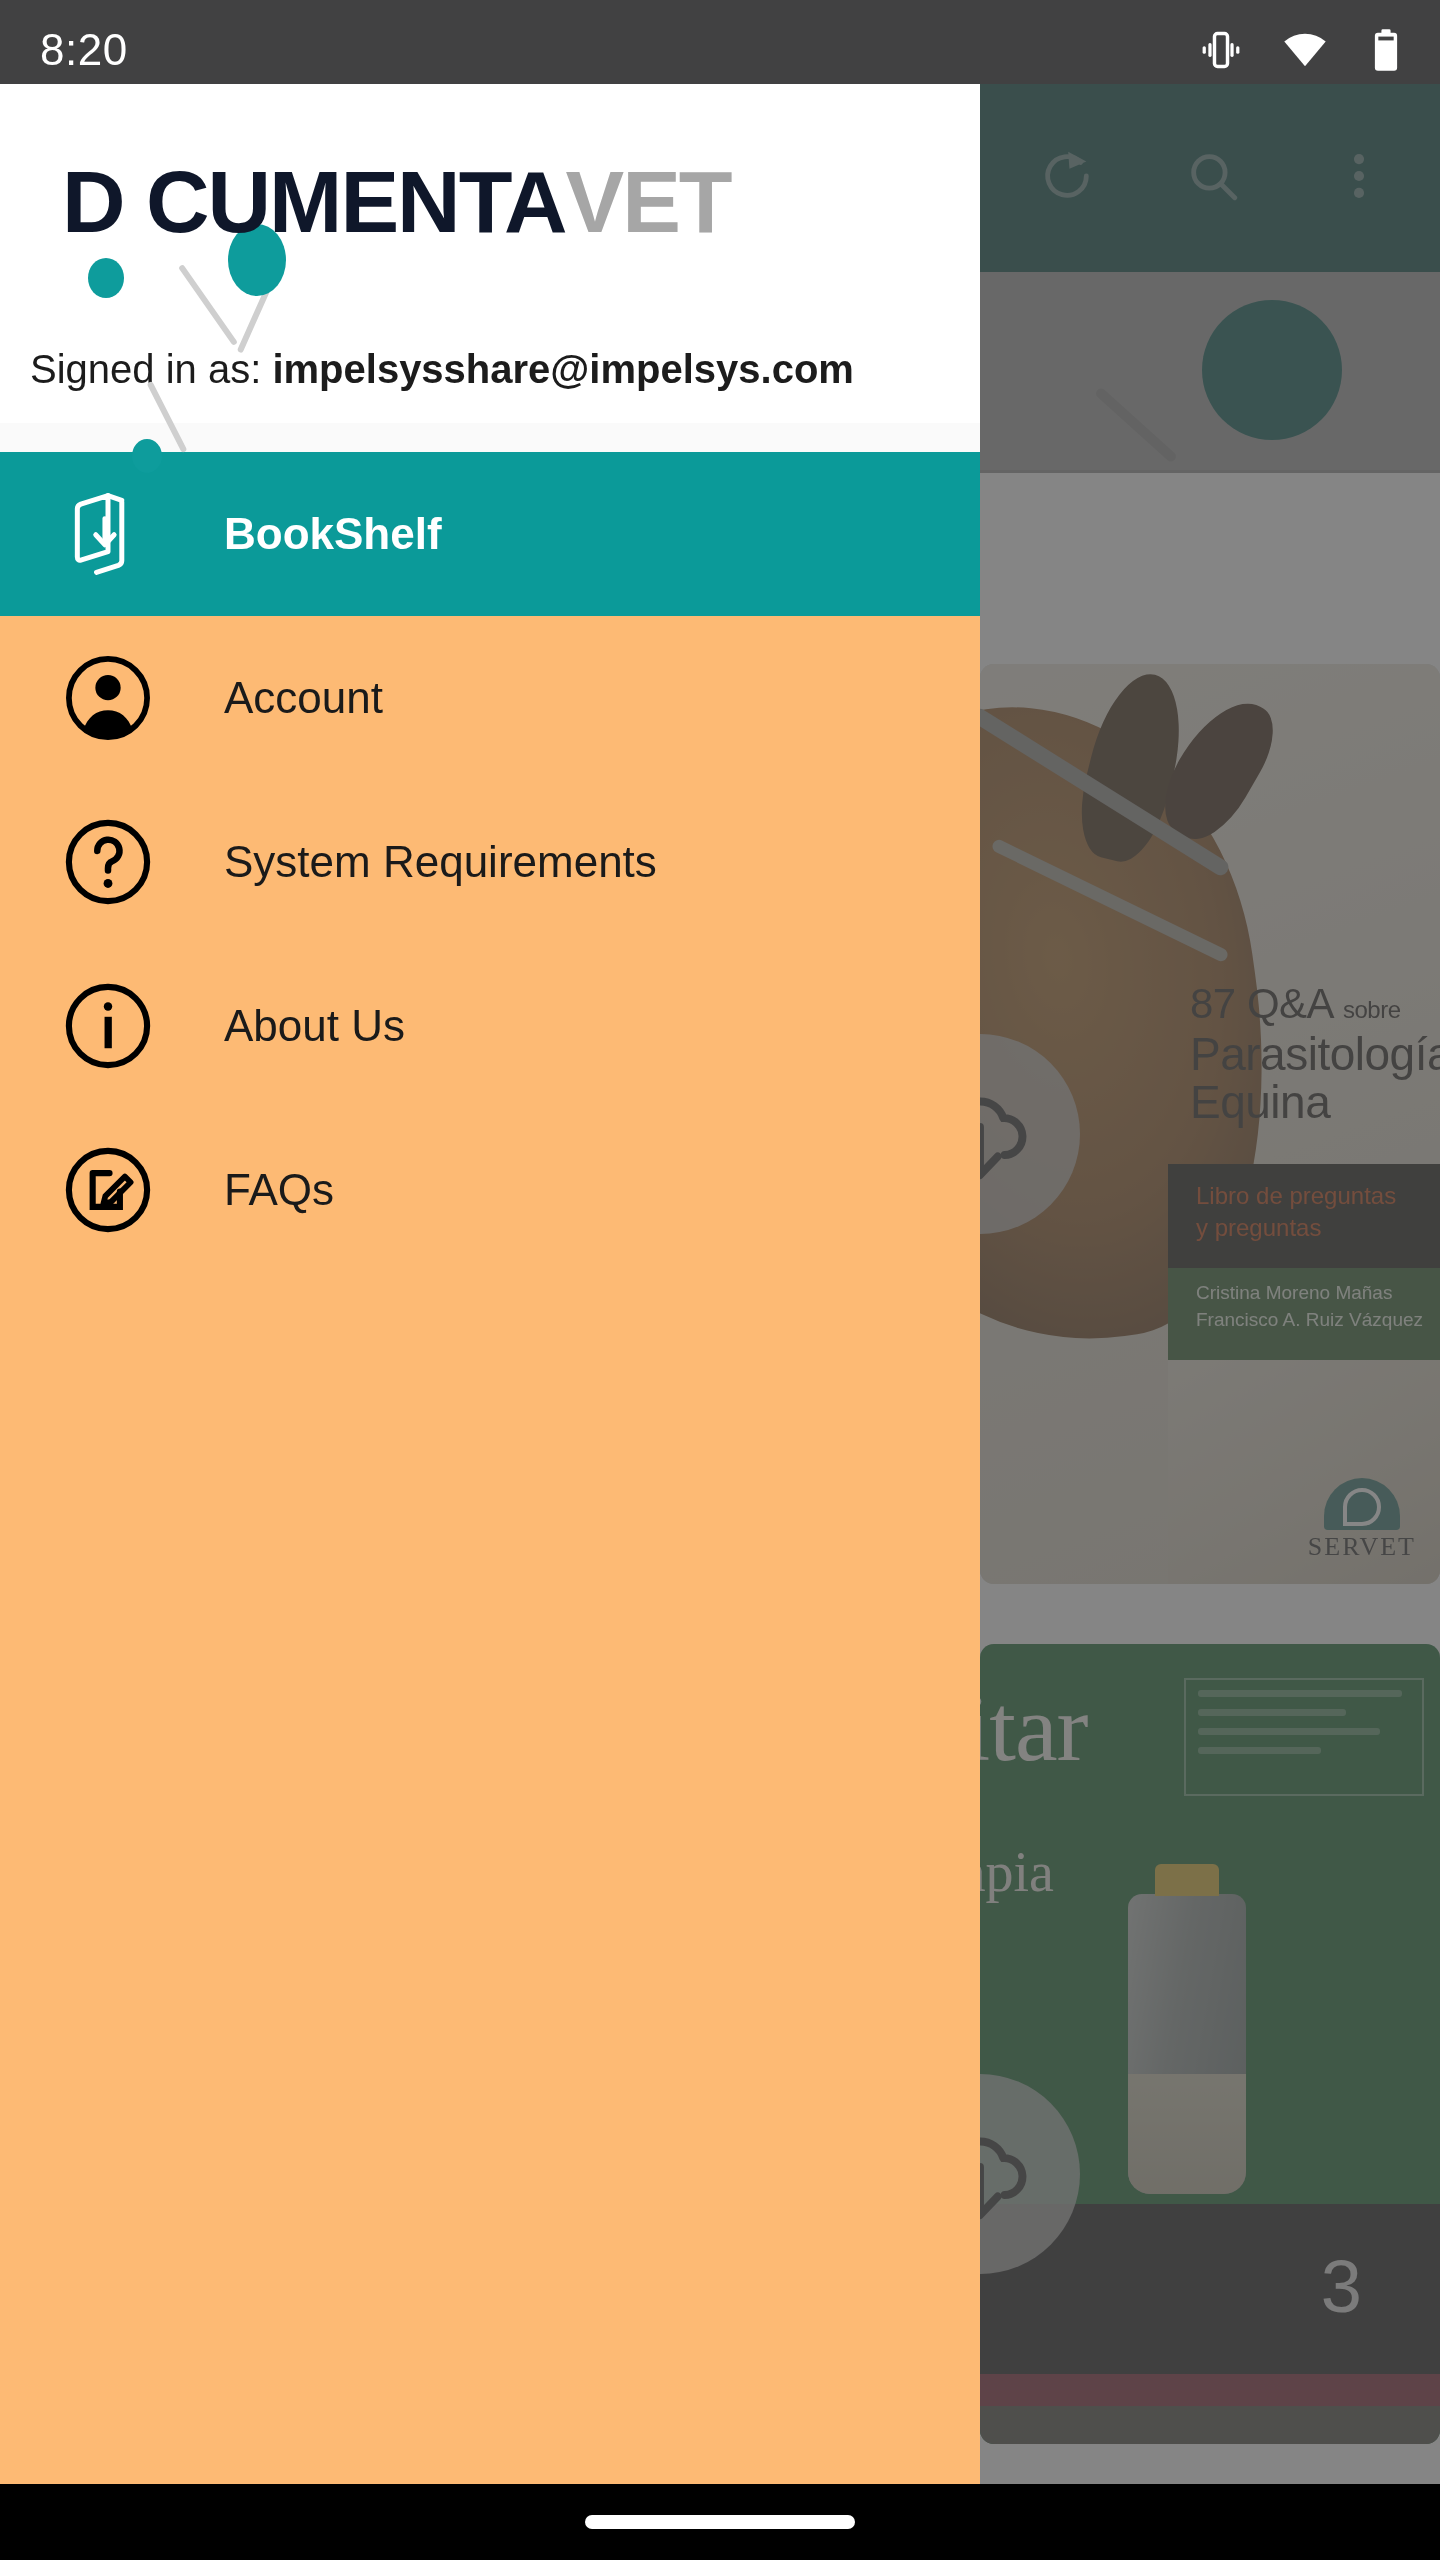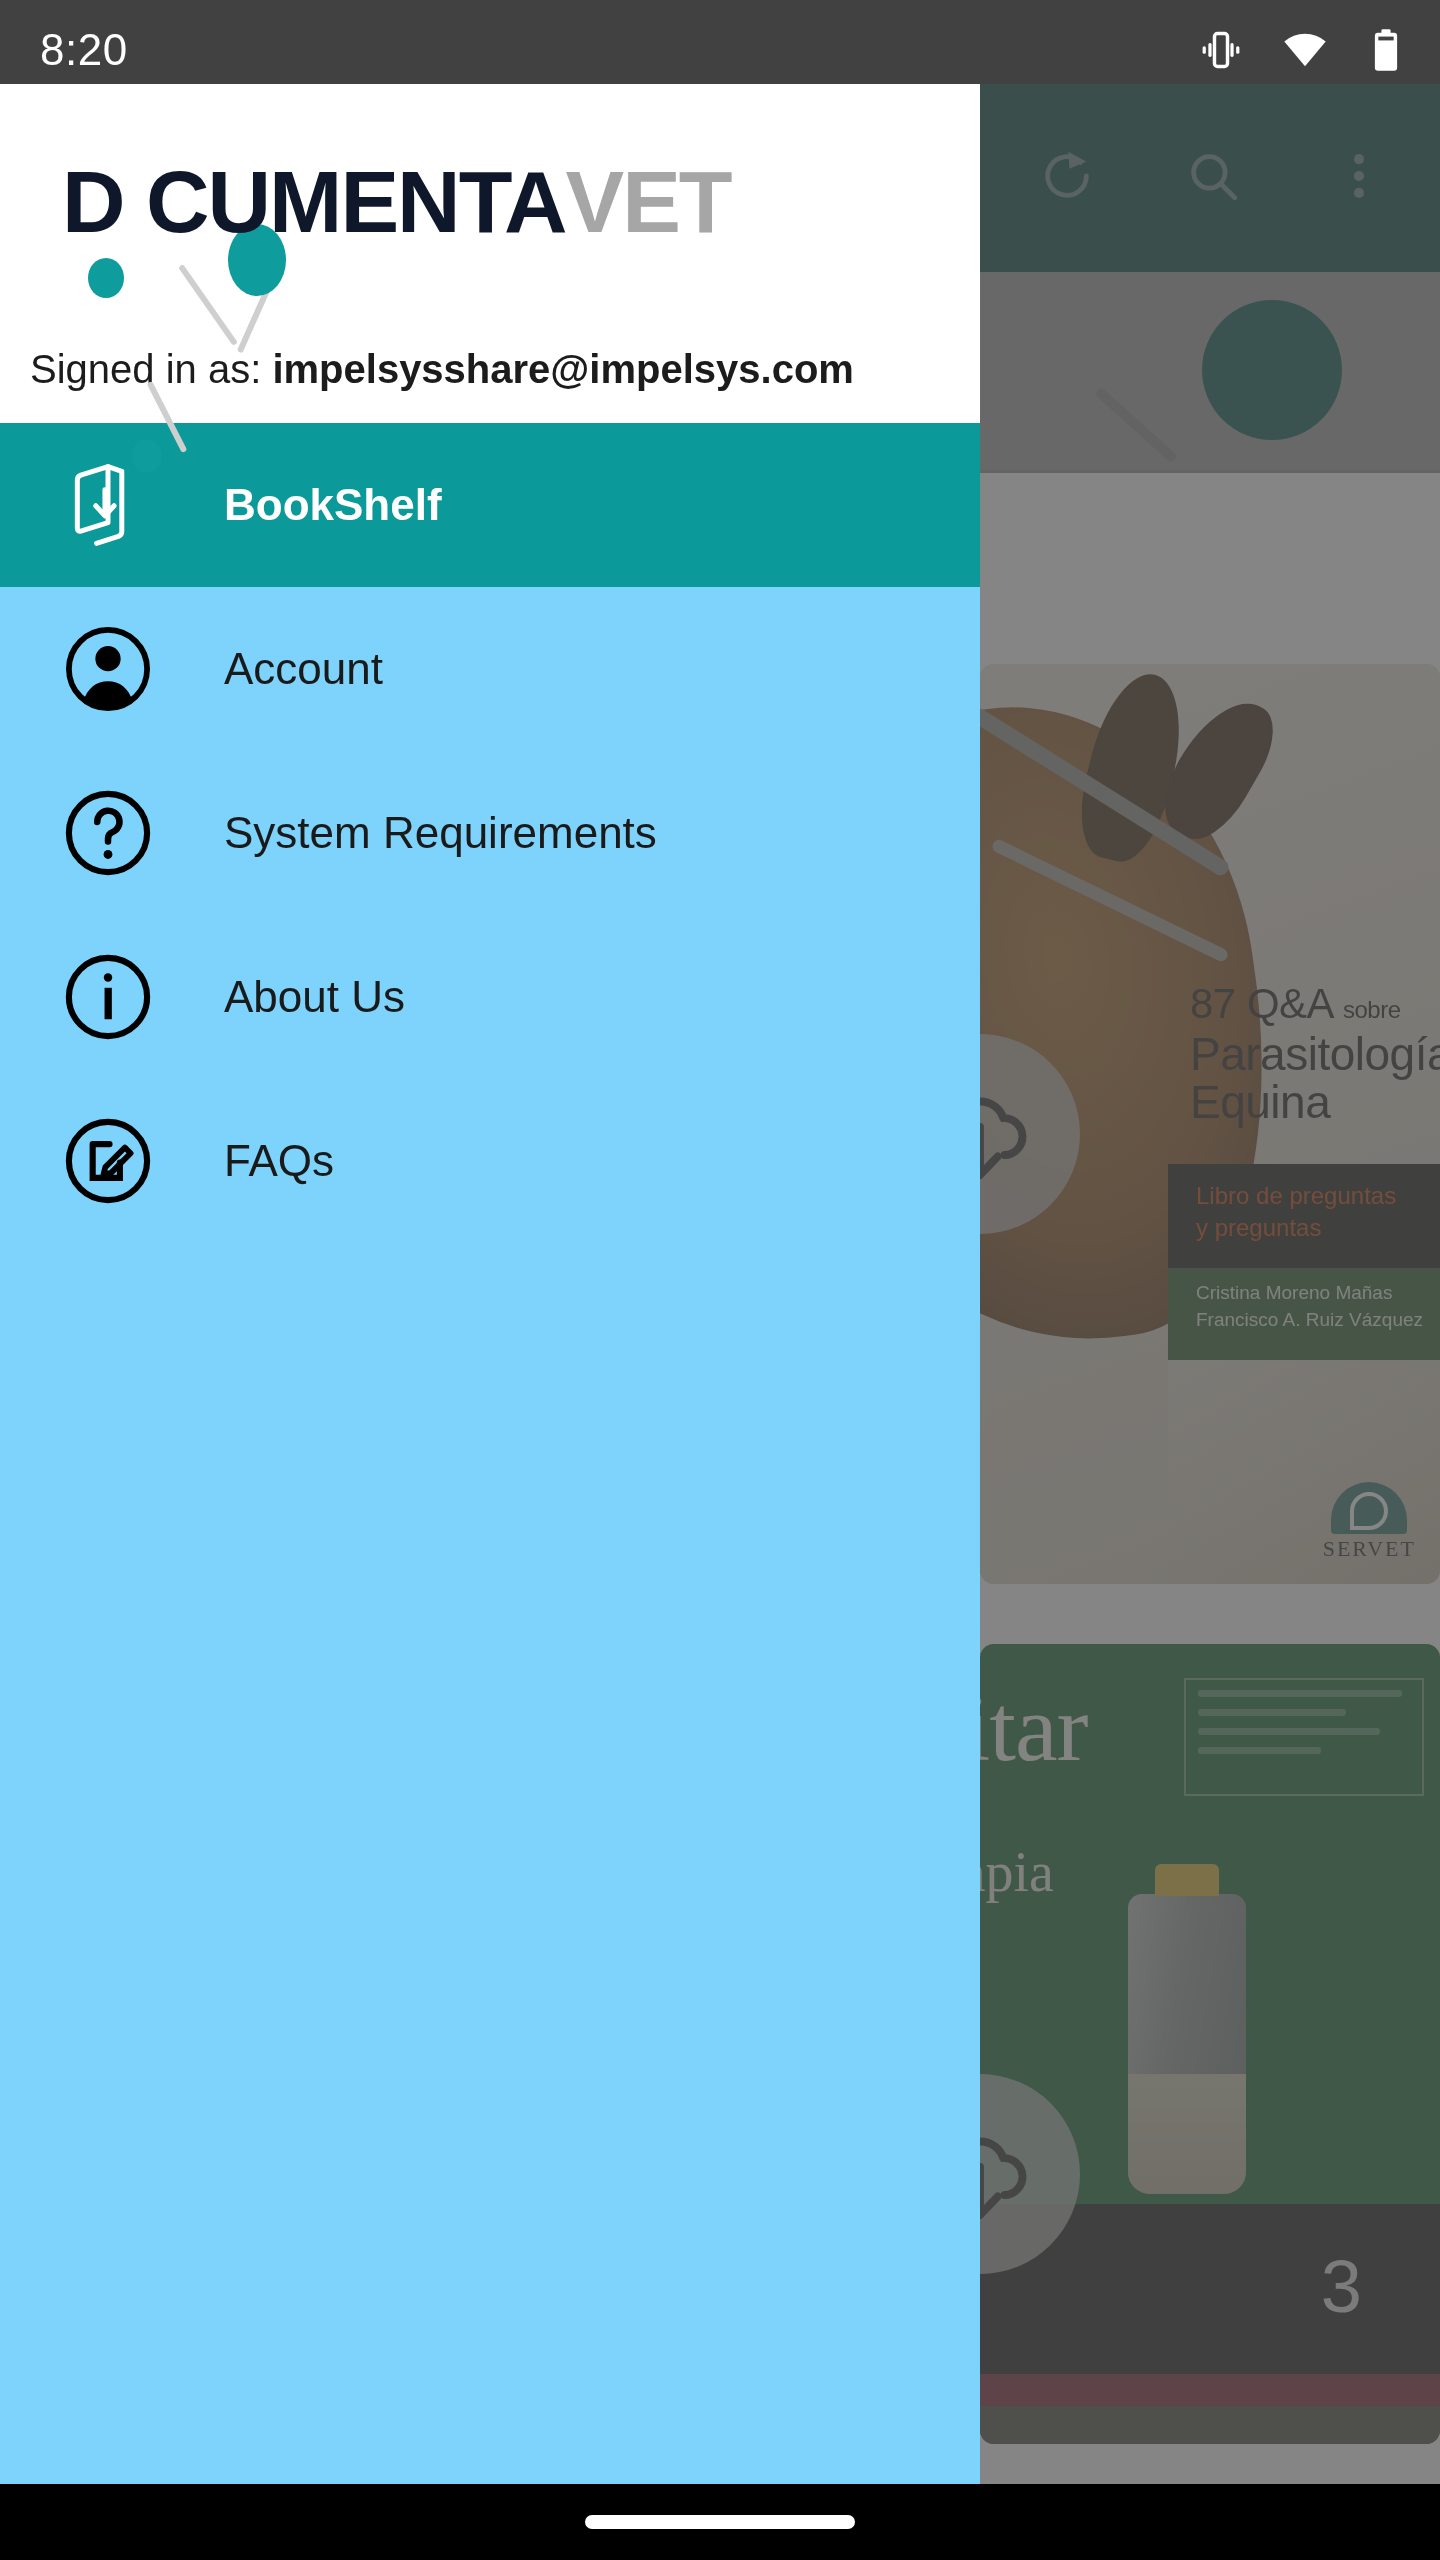--- a/index.html
+++ b/index.html
@@ -101,21 +101,21 @@
   }
   .b1-servet { position:absolute; right:24px; bottom:22px; text-align:center; }
   .b1-servet .badge {
     width:76px; height:52px; margin:0 auto; background:#2e7168;
     border-radius:40px 40px 4px 4px; position:relative;
   }
   .b1-servet .badge:after{
     content:""; position:absolute; left:50%; top:10px; transform:translateX(-50%);
     width:30px; height:30px; border:4px solid #ffffff; border-radius:50% 50% 50% 0;
   }
-  .b1-servet .txt { font-family:"Liberation Serif", serif; font-size:22px; color:#2a2a2a; letter-spacing:2px; margin-top:2px; }
+  .b1-servet .txt { font-family:"Liberation Serif", serif; font-size:26px; color:#2a2a2a; letter-spacing:2px; margin-top:2px; }
 
   
   .b2-bg { background:#14662c; }
   .b2-title {
     position:absolute; left:-58px; top:28px; color:#f3f3ef;
     font-family:"Liberation Serif", serif; font-size:96px; letter-spacing:-1px;
   }
   .b2-sub {
     position:absolute; left:-38px; top:196px; color:#eceae3;
     font-family:"Liberation Serif", serif; font-size:56px;
@@ -182,21 +182,21 @@
   #edge1 { left:160px; top:218px; width:96px; height:6px; transform:rotate(55deg); }
   #edge2 { left:214px; top:226px; width:86px; height:6px; transform:rotate(-66deg); }
   #edge3 { left:128px; top:330px; width:78px; height:6px; transform:rotate(63deg); }
 
   #signed-in {
     padding:0 58px 0 30px; font-size:40px; line-height:1.28; color:#1c1c1c;
     word-break:break-word;
   }
   #signed-in b { font-weight:bold; }
 
-  #nav { background:#7dd3fc; flex:1; }
+  #nav { background:#fdba74; flex:1;margin-top:29px; }
   .nav-item {
     display:flex; align-items:center; height:164px; padding-left:62px;
   }
   .nav-item.selected { background:#0b9a99; }
   .nav-icon { width:96px; flex:0 0 96px; display:flex; align-items:center; justify-content:flex-start; }
   .nav-label { font-size:44px; color:#1a1a1a; margin-left:66px; }
   .nav-item.selected .nav-label { color:#ffffff; font-weight:bold; }
 
   
   #navbar {

